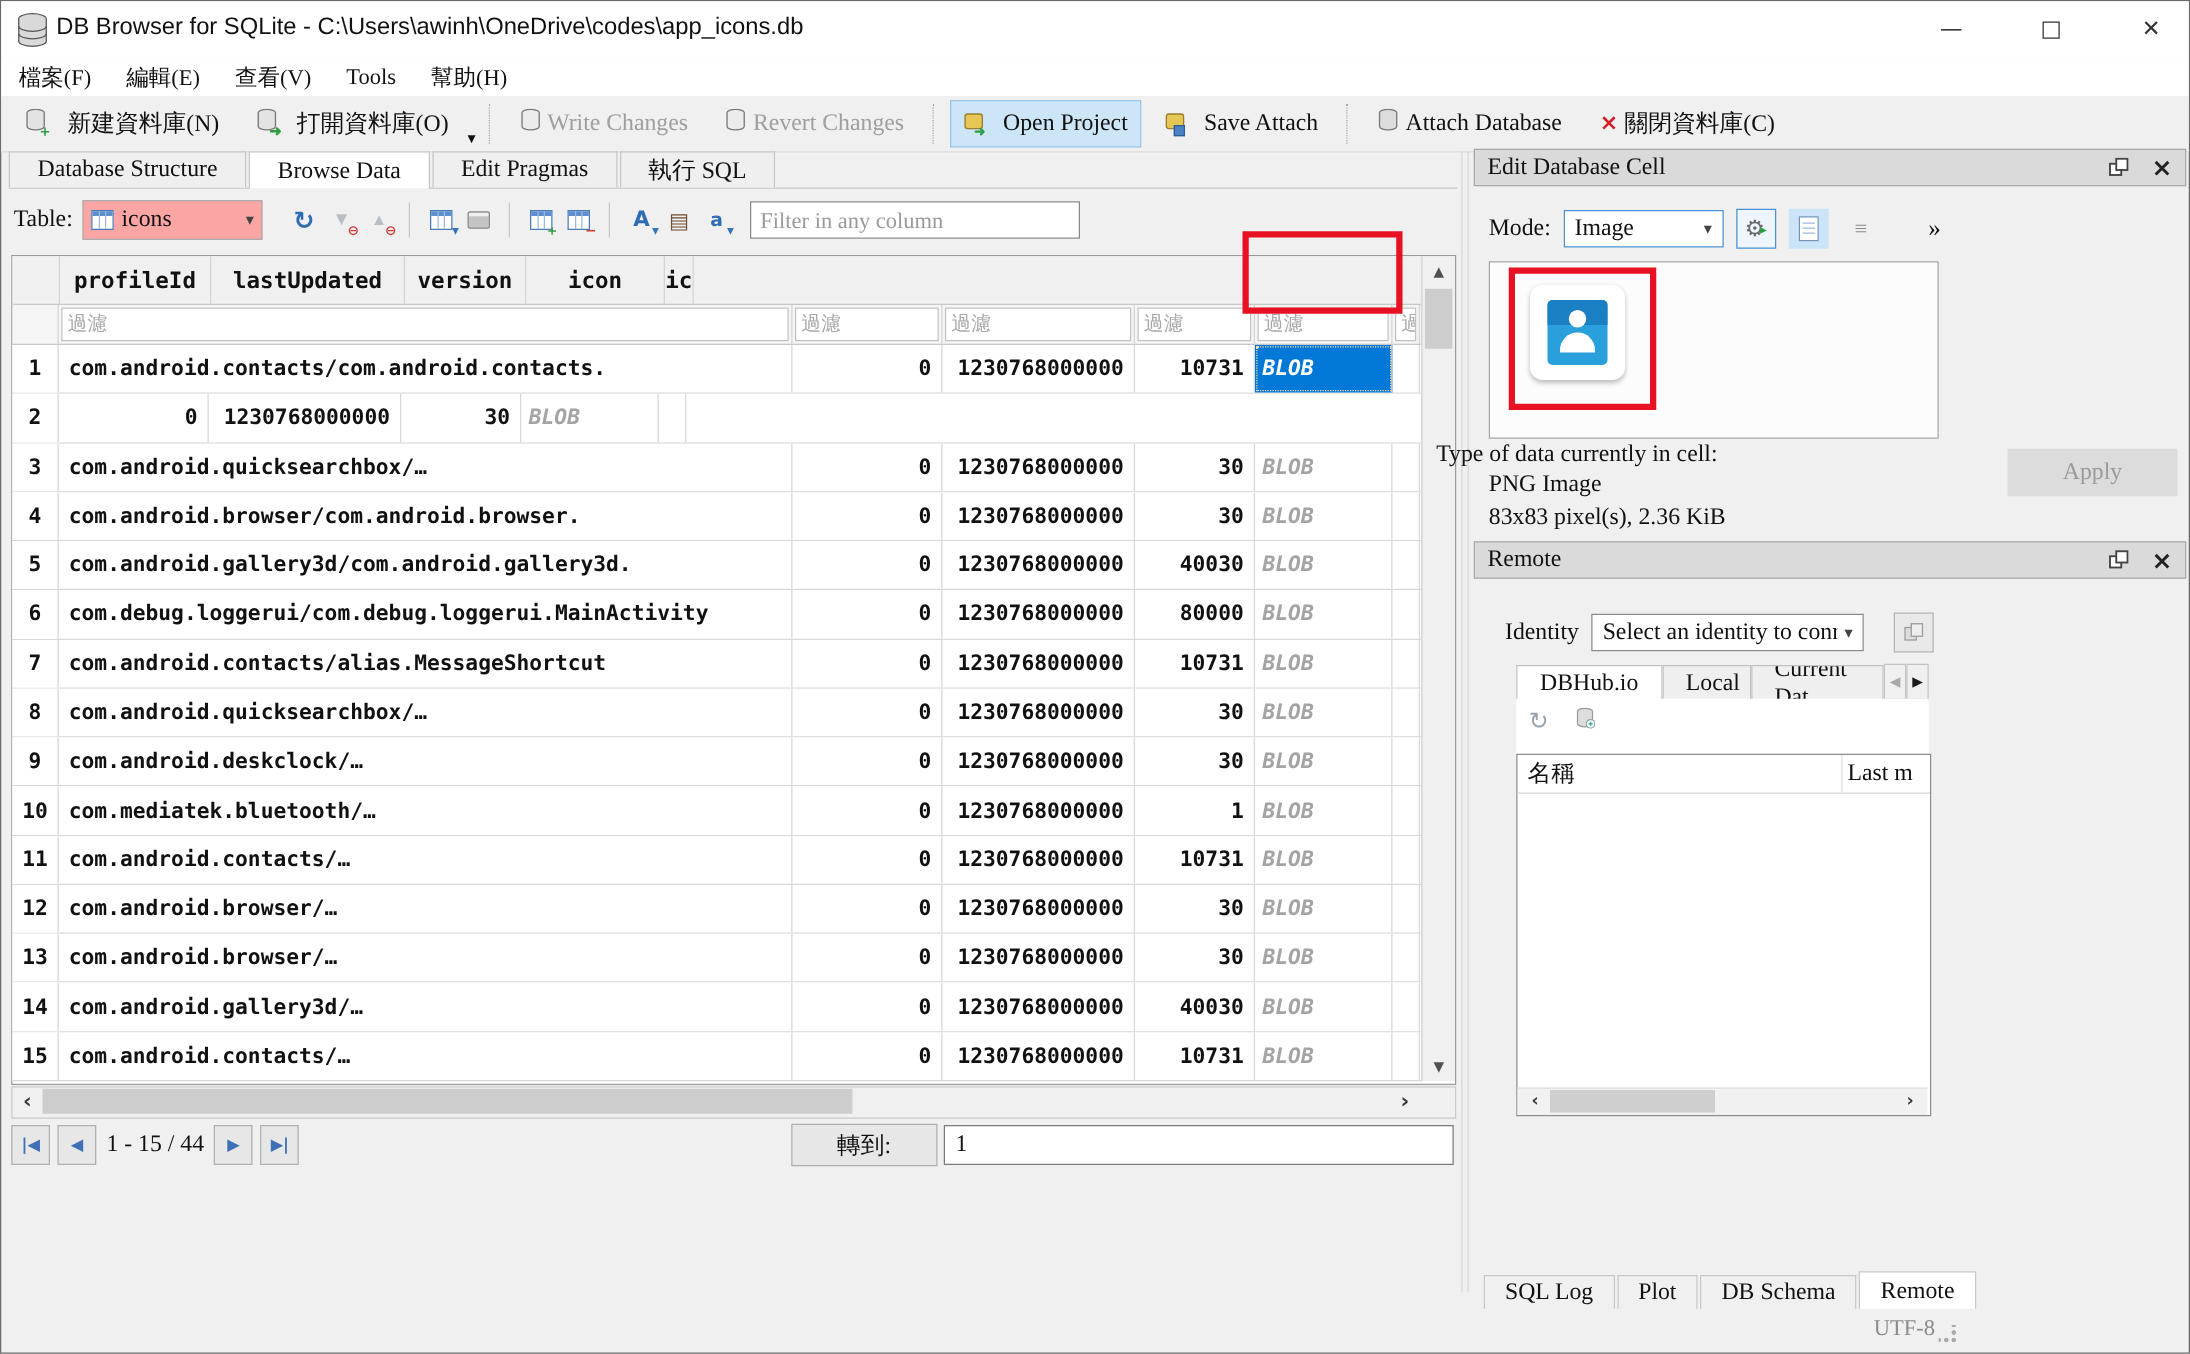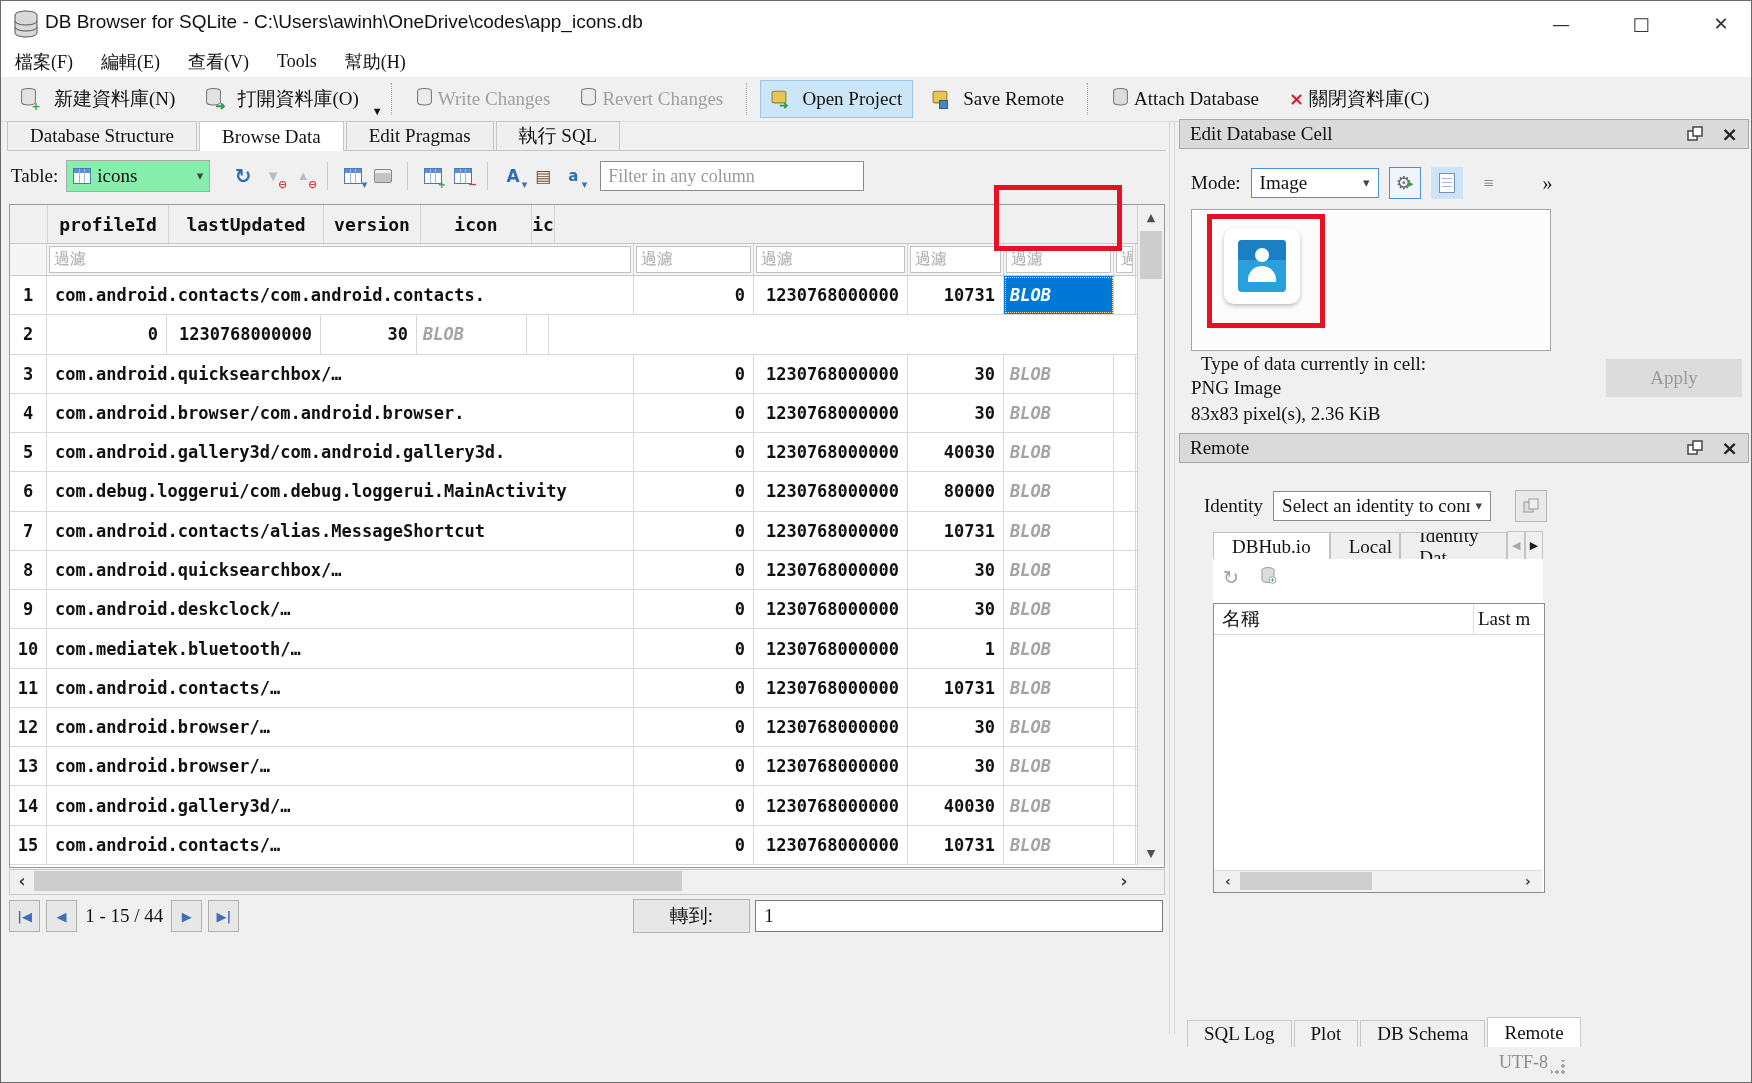--- a/index.html
+++ b/index.html
@@ -28,21 +28,21 @@
   .tb-drop{font-size:11px;color:#111;margin-left:-2px;align-self:flex-end;padding-bottom:4px;}
   .cyl{display:inline-block;}
   
   .main-tabs{left:6px;top:120px;width:1159px;height:29px;display:flex;border-bottom:1px solid #c6c6c6;}
   .mtab{padding:0 22px;display:flex;align-items:center;font-size:19px;background:#efefef;
         border:1px solid #c6c6c6;border-bottom:none;margin-right:2px;height:28px;}
   .mtab.active{background:#ffffff;height:29px;margin-bottom:-1px;}
   
   .controls{left:6px;top:152px;width:1159px;height:46px;display:flex;align-items:center;}
   .lbl{font-size:19px;}
-  .combo{display:flex;align-items:center;background:#86efac;border:1px solid #ababab;height:30px;
+  .combo{display:flex;align-items:center;background:#fca5a5;border:1px solid #ababab;height:30px;
          padding:0 6px;gap:6px;font-size:19px;justify-content:center;}
   .combo .arr{margin-left:auto;color:#444;font-size:13px;}
   .mini-table{display:inline-block;width:16px;height:14px;border:1px solid #4a7ab5;
      background:linear-gradient(#5b8fd0 0 4px,#fff 4px) ,#fff;position:relative;}
   .mini-table:before{content:"";position:absolute;left:5px;top:0;bottom:0;width:1px;background:#9db9da;}
   .mini-table:after{content:"";position:absolute;left:10px;top:0;bottom:0;width:1px;background:#9db9da;}
   .ico-btn{width:30px;height:30px;display:flex;align-items:center;justify-content:center;position:relative;}
   .badge{position:absolute;right:1px;bottom:1px;font-size:11px;font-weight:bold;line-height:1;
          font-family:"DejaVu Sans",sans-serif;}
   .v-sep{width:1px;height:28px;border-left:1px solid #c9c9c9;margin:0 9px;}
@@ -199,21 +199,21 @@
       <div class="tb-btn highlighted">
         <span class="cyl"><svg width="17" height="17" viewBox="0 0 16 16">
             <rect x="1" y="3" width="13" height="11" rx="2" fill="#e6c655" stroke="#9a7d2a"></rect>
           </svg><b style="color:#2f9e44;font-size:11px;position:relative;left:-9px;top:4px">➜</b></span>
         <span>Open Project</span>
       </div>
       <div class="tb-btn normal">
         <span class="cyl"><svg width="17" height="17" viewBox="0 0 16 16">
             <rect x="1" y="3" width="13" height="11" rx="2" fill="#e6c655" stroke="#9a7d2a"></rect>
           </svg><span style="position:relative;left:-10px;top:4px;display:inline-block;width:7px;height:7px;background:#4a82c4;border:1px solid #2c5c96"></span></span>
-        <span>Save Remote</span>
+        <span>Save Attach</span>
       </div>
       <div class="tb-sep"></div>
       <div class="tb-btn normal">
         <span class="cyl"><svg width="17" height="18" viewBox="0 0 15 17">
             <ellipse cx="7.5" cy="3" rx="6.5" ry="2.5" fill="#dcdcdc" stroke="#777"></ellipse>
             <path d="M1 3 v10.5 a6.5 2.5 0 0 0 13 0 V3" fill="#dcdcdc" stroke="#777"></path>
           </svg></span>
         <span>Attach Database</span>
       </div>
       <div class="tb-btn normal">
@@ -512,21 +512,21 @@
     <div class="appcard">
       <div class="contact-glyph">
         <div class="band"></div>
         <div class="head"></div>
         <div class="body"></div>
       </div>
     </div>
     <div class="redbox" style="position:absolute;left:15px;top:4px;width:108px;height:104px"></div>
   </div>
 
-  <div class="abs cap" style="left:1200px;top:352px">Type of data currently in cell:</div>
+  <div class="abs cap" style="left:1148px;top:352px">Type of data currently in cell:</div>
   <div class="abs cap" style="left:1190px;top:376px">PNG Image</div>
   <div class="abs apply-btn">Apply</div>
   <div class="abs cap" style="left:1190px;top:402px">83x83 pixel(s), 2.36 KiB</div>
 
   <div class="abs dock-title" style="left:1178px;top:432px;width:570px;box-sizing:border-box">
     <span>Remote</span>
     <span class="sp">
       <svg width="16" height="16" viewBox="0 0 16 16">
         <rect x="1" y="5" width="9" height="9" fill="#fff" stroke="#444" stroke-width="1.5"></rect>
         <rect x="6" y="1" width="9" height="9" fill="#fff" stroke="#444" stroke-width="1.5"></rect>
@@ -543,21 +543,21 @@
     <div class="sqbtn" style="border:1px solid #b5b5b5;background:#e9e9e9;margin-left:14px">
       <svg width="16" height="16" viewBox="0 0 16 16">
           <rect x="1" y="4" width="9" height="10" fill="#ddd" stroke="#999"></rect>
           <rect x="6" y="1" width="9" height="10" fill="#eee" stroke="#999"></rect>
         </svg>
     </div>
   </div>
   <div class="abs" style="left:1212px;top:530px;display:flex;align-items:flex-end;border-bottom:1px solid #c3c3c3;width:330px" id="remote-tabs">
       <div class="rtab active">DBHub.io</div>
       <div class="rtab" style="overflow: hidden;">Local</div>
-      <div class="rtab" style="overflow: hidden;">Identity Dat</div>
+      <div class="rtab" style="overflow: hidden;">Current Dat</div>
       <div class="tabscroll" style="color: rgb(168, 168, 168);">◀</div>
       <div class="tabscroll" style="color: rgb(26, 26, 26);">▶</div>
     </div>
   <div class="abs" style="left:1212px;top:558px;width:330px;height:332px;background:#fff"></div>
   <div class="abs" style="left:1222px;top:565px;display:flex;gap:22px;align-items:center">
     <span style="color:#9aa4ae;font-size:19px;font-family:'DejaVu Sans',sans-serif">↻</span>
     <span>
       <svg width="15" height="17" viewBox="0 0 15 17">
           <ellipse cx="7" cy="3" rx="6" ry="2.4" fill="#ddd" stroke="#999"></ellipse>
           <path d="M1 3 v10 a6 2.4 0 0 0 12 0 V3" fill="#ddd" stroke="#999"></path>

